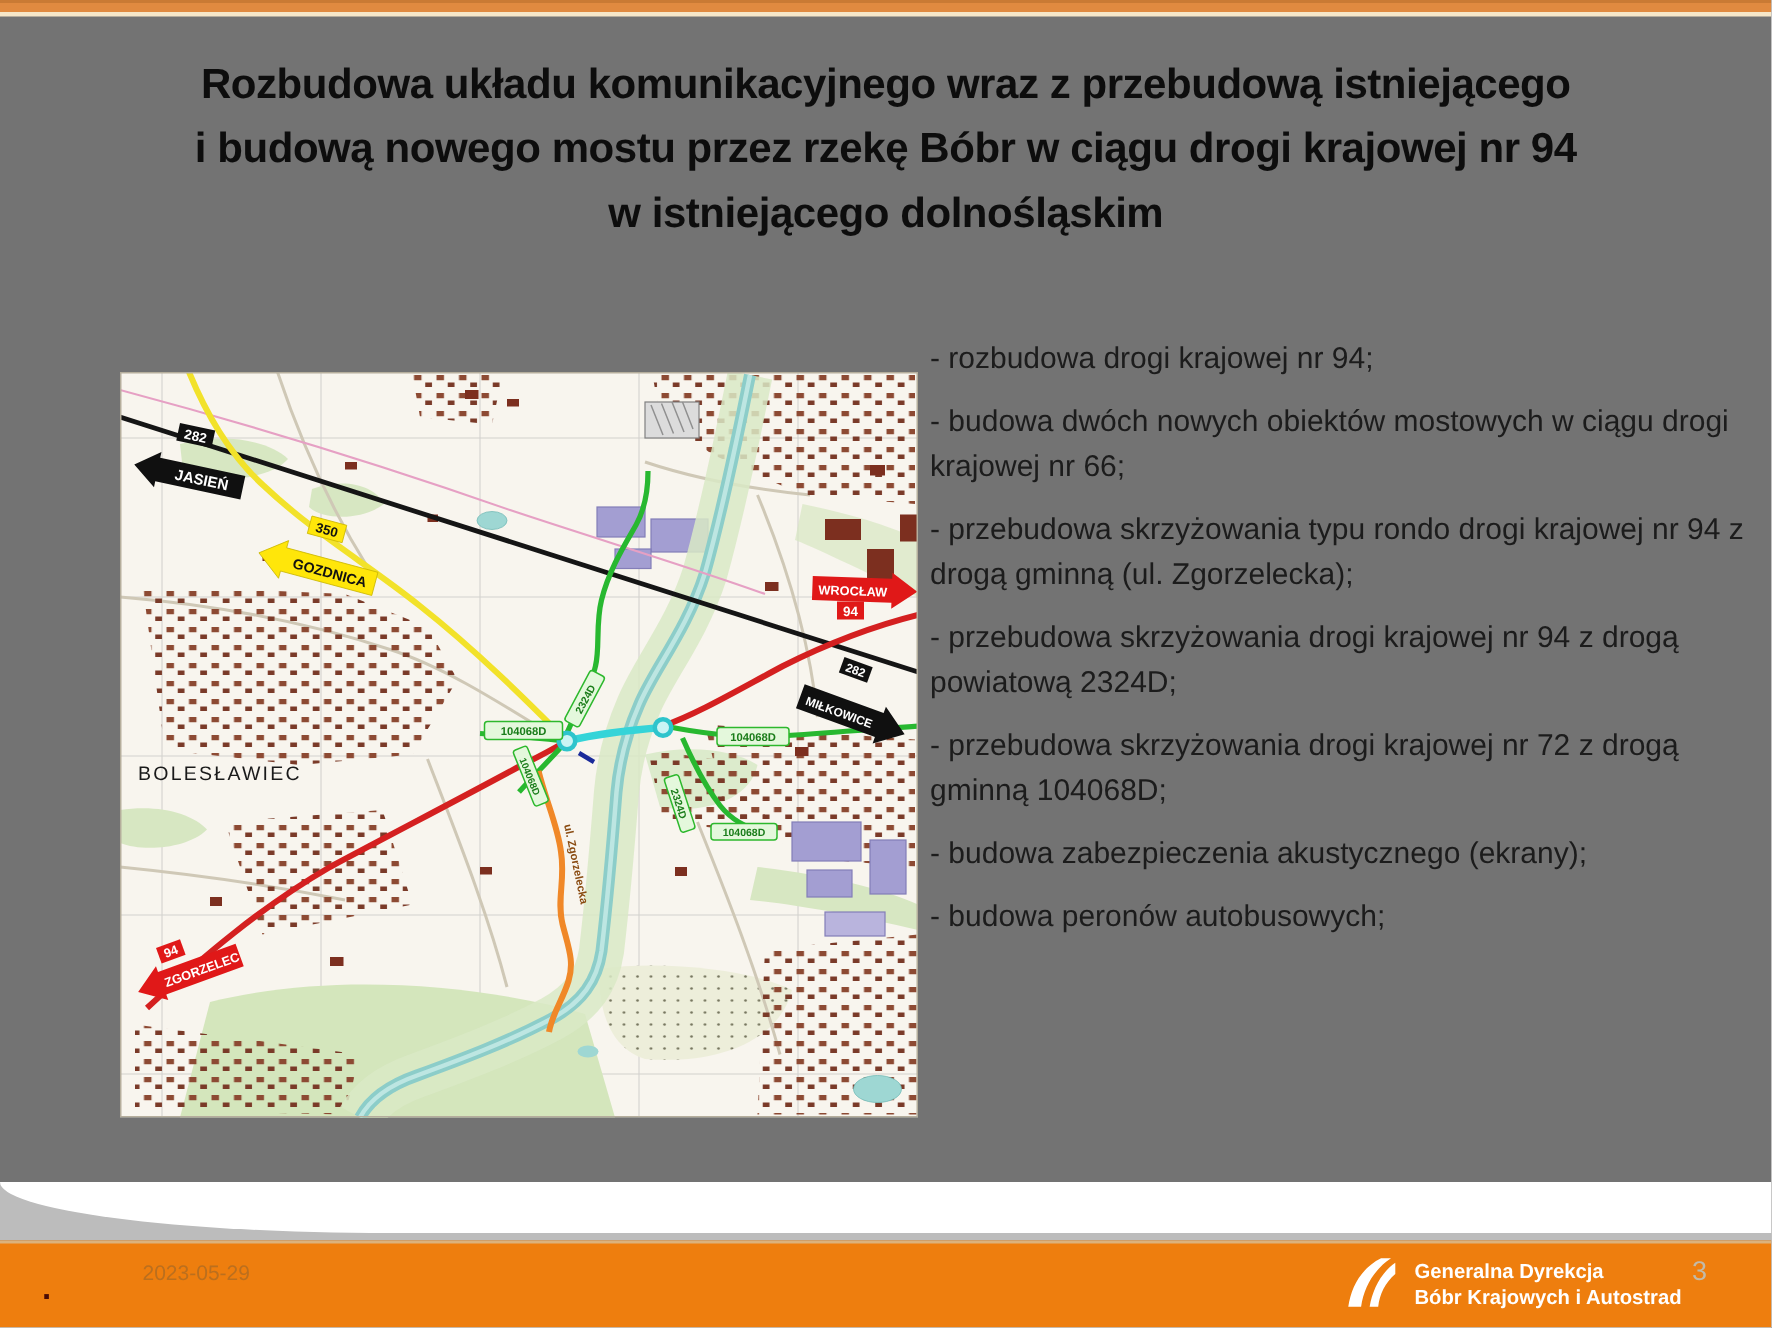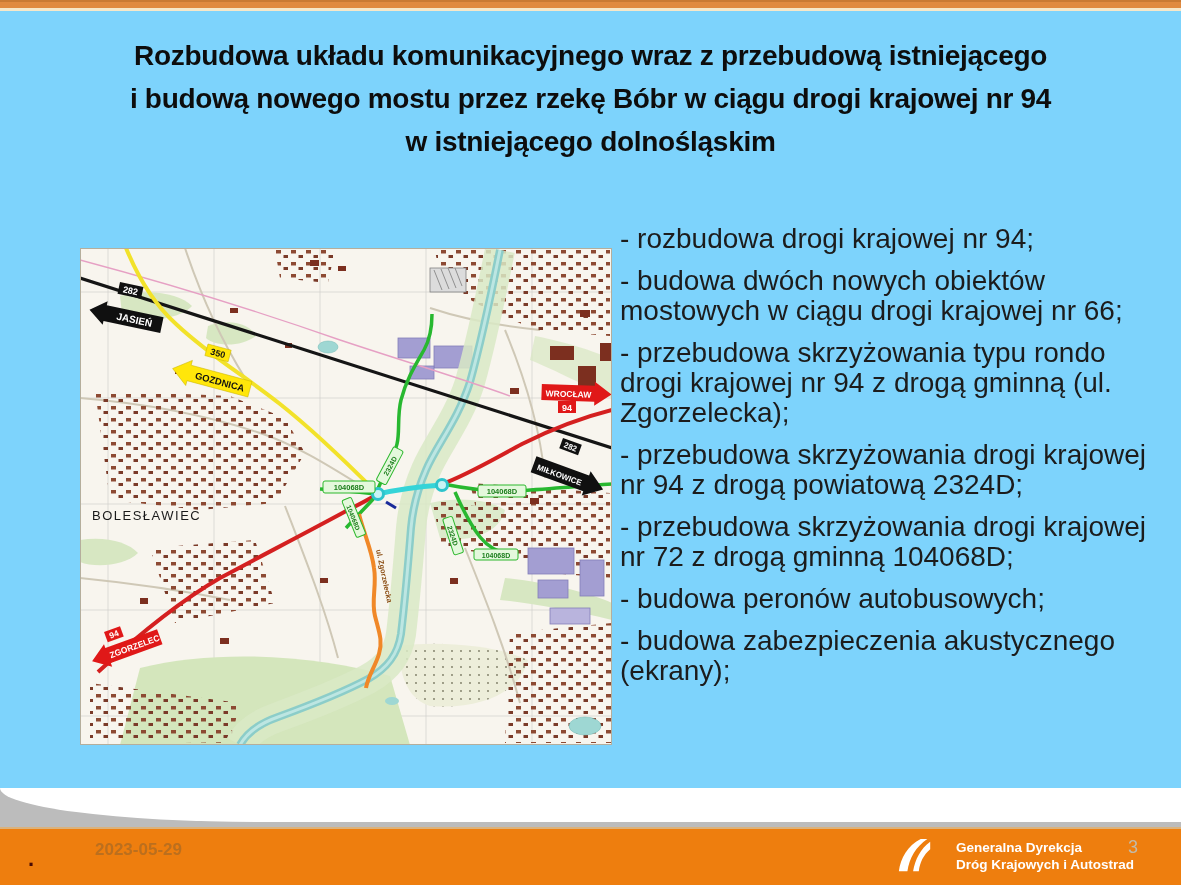--- a/index.html
+++ b/index.html
@@ -1,40 +1,40 @@
 <!DOCTYPE html>
 <html><head>
 <meta charset="utf-8">
 <style>
   html,body{margin:0;padding:0;background:#fff;}
-  .slide{position:relative;width:1181px;height:885px;background:#7dd3fc;overflow:hidden;
+  .slide{position:relative;width:1181px;height:885px;background:#737373;overflow:hidden;
          font-family:"Liberation Sans",sans-serif;}
   
   .top-bar{position:absolute;left:0;top:0;width:100%;height:11px;
     background:linear-gradient(#c97a34 0 2px,#e08a40 2px 8px,#f6e7c9 8px 11px);}
   
   .title{position:absolute;left:40px;right:40px;top:34px;text-align:center;
     font-weight:bold;font-size:28px;line-height:43px;color:#0d0d0d;letter-spacing:-0.3px;}
   
   .bullets{position:absolute;left:620px;top:224px;width:545px;
-    font-size:28px;line-height:30px;color:#1c1c1c;}
+    font-size:20px;line-height:30px;color:#1c1c1c;}
   .bullets .item{margin-bottom:12px;}
   
   .map-wrap{position:absolute;left:80px;top:248px;width:532px;height:497px;}
   svg{font-family:"Liberation Sans",sans-serif;}
   
   .gray-band{position:absolute;left:0;top:788px;width:100%;height:39px;background:#bcbcbc;}
   .white-curve{position:absolute;left:0;top:788px;width:100%;height:34px;background:#ffffff;
     border-bottom-left-radius:260px 34px;}
   .footer{position:absolute;left:0;top:827px;width:100%;height:58px;background:#ee7e0e;
     border-top:2px solid #dbb27c;box-sizing:border-box;}
-  .footer-date{position:absolute;left:95px;top:11px;font-size:17px;color:#bb6f1e;font-weight:bold;text-align:right;}
+  .footer-date{position:absolute;left:95px;top:11px;font-size:14px;color:#bb6f1e;font-weight:normal;text-align:right;}
   .stray-dot{position:absolute;left:28px;top:26px;font-size:22px;line-height:8px;color:#490b06;font-weight:bold;}
   .page-num{position:absolute;left:1128px;top:8px;font-size:18px;color:#c2baa8;}
-  .logo{position:absolute;left:896px;top:8px;display:flex;align-items:center;gap:22px;}
+  .logo{position:absolute;left:896px;top:8px;display:flex;align-items:center;gap:9px;}
   .logo-text{color:#ffffff;font-weight:bold;font-size:13.5px;line-height:17px;}
 </style>
 </head>
 <body>
 
 <div class="slide">
 
   <div class="top-bar"></div>
 
   <div class="title">
@@ -245,36 +245,36 @@
     <rect x="0.5" y="0.5" width="531" height="496" fill="none" stroke="#b5ae9c"></rect>
   </svg>
   </div>
 
   <div class="bullets">
     <div class="item">- rozbudowa drogi krajowej nr 94;</div>
     <div class="item">- budowa dwóch nowych obiektów mostowych w ciągu drogi krajowej nr 66;</div>
     <div class="item">- przebudowa skrzyżowania typu rondo drogi krajowej nr 94 z drogą gminną (ul. Zgorzelecka);</div>
     <div class="item">- przebudowa skrzyżowania drogi krajowej nr 94 z drogą powiatową 2324D;</div>
     <div class="item">- przebudowa skrzyżowania drogi krajowej nr 72 z drogą gminną 104068D;</div>
+    <div class="item">- budowa zabezpieczenia akustycznego (ekrany);</div>
     <div class="item">- budowa peronów autobusowych;</div>
-    <div class="item">- budowa zabezpieczenia akustycznego (ekrany);</div>
   </div>
 
   <div class="gray-band"></div>
   <div class="white-curve"></div>
 
   <div class="footer">
     <span class="stray-dot">.</span>
     <span class="footer-date">2023-05-29</span>
     <div class="logo">
       <svg width="38" height="38" viewBox="0 0 40 40">
         <path d="M3,36 C5,22 12,9 26,2 L33,2 C21,10 14,22 12,36 Z" fill="#ffffff"></path>
         <path d="M18,36 C20,24 26,12 36,5 L36,13 C29,19 25,27 24,36 Z" fill="#ffffff"></path>
       </svg>
       <div class="logo-text">
         <div>Generalna Dyrekcja</div>
-        <div>Dróg Krajowych i Autostrad</div>
+        <div>Bóbr Krajowych i Autostrad</div>
       </div>
     </div>
     <span class="page-num">3</span>
   </div>
 
 </div>
 
 </body></html>

